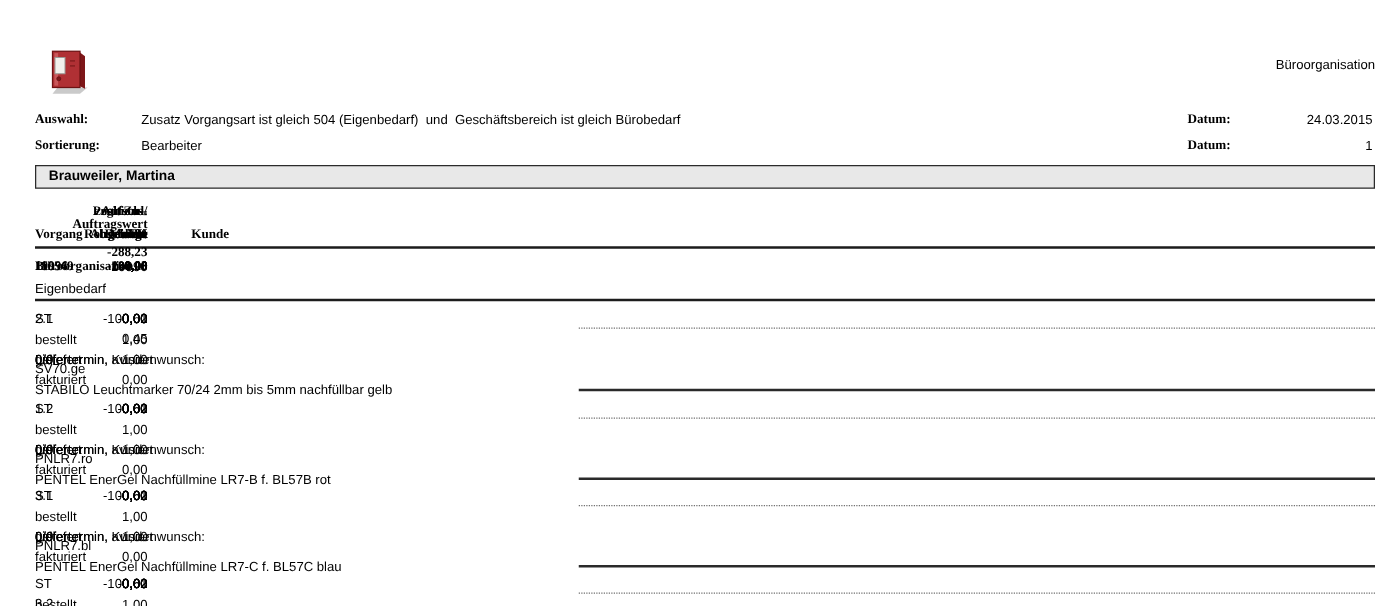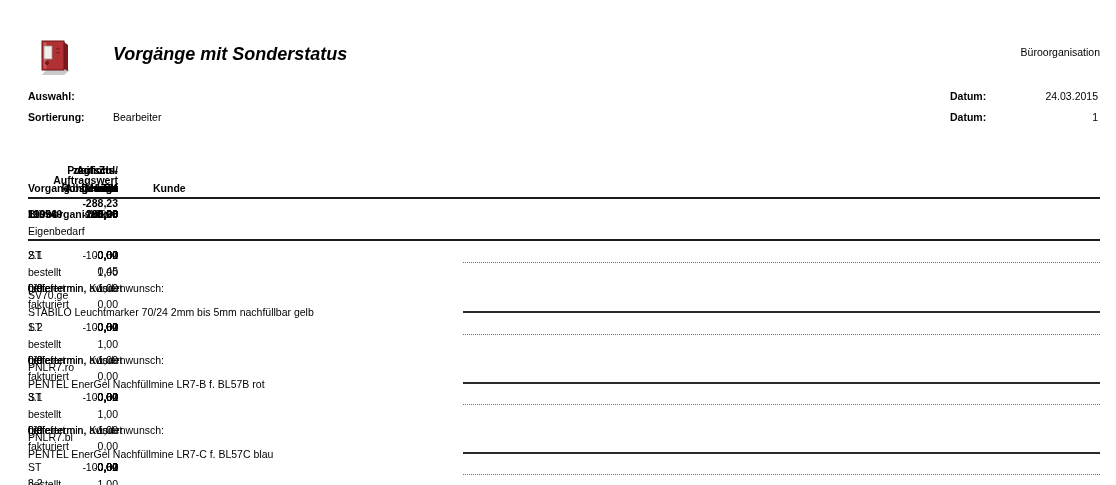--- a/index.html
+++ b/index.html
@@ -5,21 +5,21 @@
   * { margin:0; padding:0; box-sizing:border-box; }
   html,body { background:#fff; }
   .page {
     position:relative; width:1116px; height:485px; overflow:hidden;
     background:#ffffff; color:#000;
     font-family:"Liberation Sans","DejaVu Sans",sans-serif;
     font-size:10.5px;
   }
   .content { position:absolute; left:28px; top:0; width:1072px; height:485px; }
   .c { position:absolute; height:14px; line-height:14px; white-space:pre; font-size:10.5px; }
-  .b { font-weight:bold; }
+  .b { font-weight:bold;font-family:Liberation Serif, serif; }
   .num { text-align:right; width:90px; }
   
   .x-debitor   { right:962; }
   .x-kundenr   { left:125; width:50; text-align:right; }
   .x-menge     { right:603; }
   .x-gesamt    { right:503; }
   .x-ek        { right:428; }
   .x-aufschl   { right:365; }
   .x-wert      { right:290; }
   .x-abschl    { right:212; }
@@ -61,32 +61,35 @@
         <path d="M16 34 L40 34 L34 39 L12 39 Z" fill="#8a8a8a" opacity="0.45"></path>
         <path d="M34 6 L38 9 L38 35 L34 33 Z" fill="#7e1719"></path>
         <rect x="12" y="5" width="22" height="29" fill="#b03034" stroke="#6e1214" stroke-width="1"></rect>
         <rect x="13.5" y="6.5" width="3" height="26" fill="#c9575a"></rect>
         <rect x="14" y="10" width="8" height="13" fill="#f2f0ec" stroke="#9a9a96" stroke-width="0.8"></rect>
         <circle cx="17" cy="27" r="1.6" fill="#7e1719" stroke="#5c0e10" stroke-width="0.6"></circle>
         <rect x="26" y="12" width="4" height="1.4" fill="#8c2022"></rect>
         <rect x="26" y="16" width="4" height="1.4" fill="#8c2022"></rect>
       </svg>
     </div>
-    <div class="title">Vorgänge mit Sonderstatus</div>
     <div class="brand">Büroorganisation</div>
 
     <span class="c b" style="left:0;top:89px">Auswahl:</span>
+    <span class="c metaval" style="left:85px;top:89px">Zusatz Vorgangsart ist gleich 504 (Eigenbedarf)  und  Geschäftsbereich ist gleich Bürobedarf</span>
     <span class="c b" style="left:922px;top:89px">Datum:</span>
     <span class="c num" style="right:2px;top:89px">24.03.2015</span>
 
     <span class="c b" style="left:0;top:110px">Sortierung:</span>
     <span class="c" style="left:85px;top:110px">Bearbeiter</span>
     <span class="c b" style="left:922px;top:110px">Datum:</span>
     <span class="c num" style="right:2px;top:110px">1</span>
 
+    <div class="groupbar">
+      <span>Brauweiler, Martina</span>
+    </div>
 
     <span class="c b num x-gesamt" style="top:173px">Auftragswert</span>
     <span class="c b num x-aufschl" style="top:163px">Aufschl.</span>
     <span class="c b num x-wert" style="top:163px">Positions-</span>
     <span class="c b num x-abschl" style="top:163px">zzgl. Zu-/</span>
 
     <span class="c b" style="left:0;top:181px">Vorgang</span>
     <span class="c b num x-debitor" style="top:181px">Debitor</span>
     <span class="c b" style="left:125px;top:181px">Kunde</span>
     <span class="c b num x-menge" style="top:181px">Menge</span>

